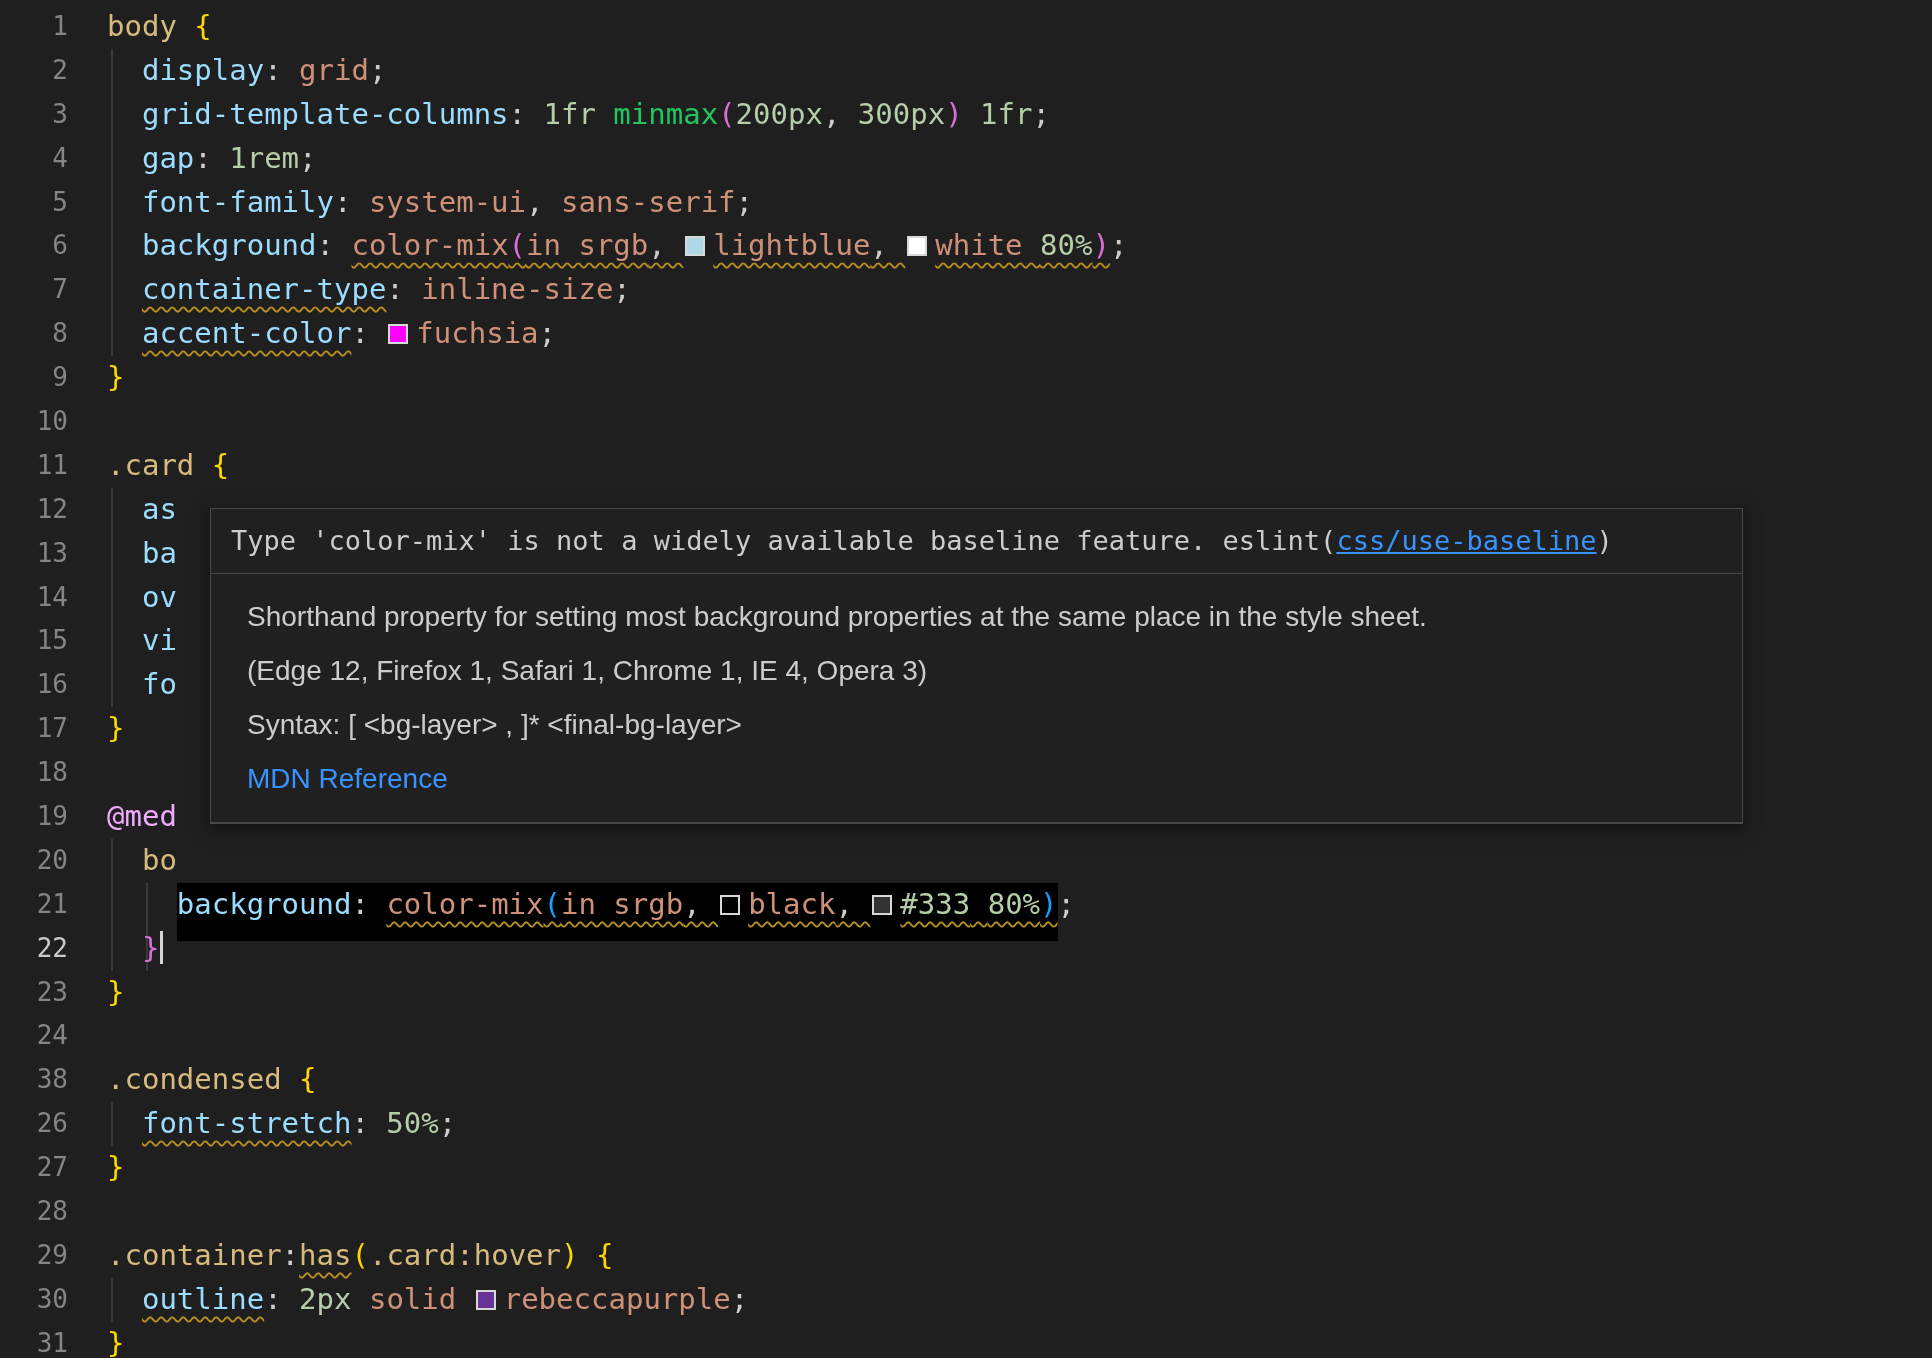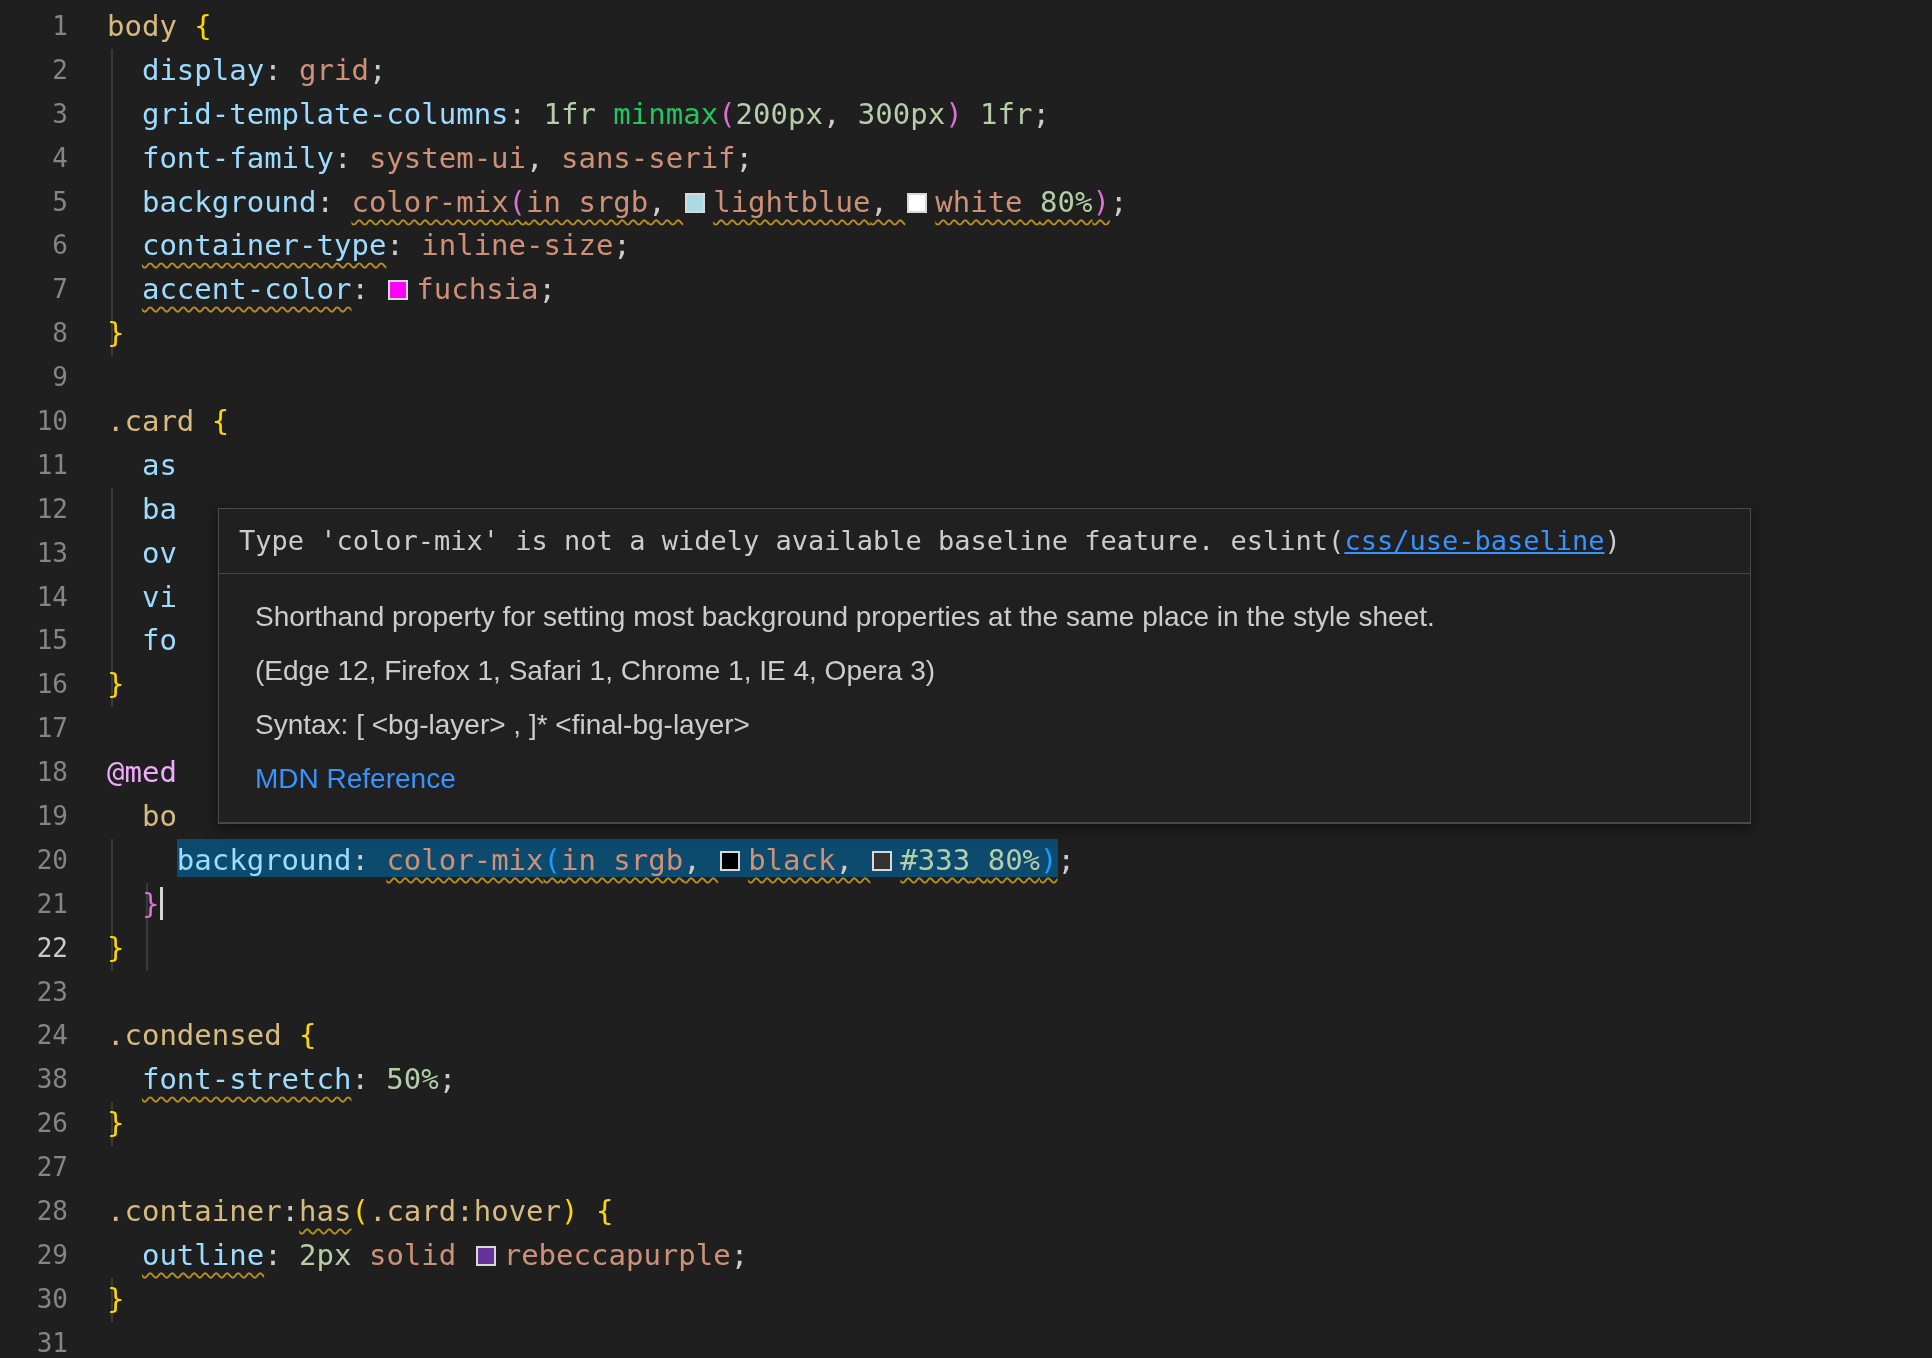--- a/index.html
+++ b/index.html
@@ -15,24 +15,24 @@
   .num{color:#b5cea8}
   .sel{color:#d7ba7d}
   .fn{color:#22c55e}
   .pun{color:#cccccc}
   .atrule{color:#f0abfc}
   .b0{color:#ffd700}
   .b1{color:#da70d6}
   .b2{color:#179fff}
   .warn{text-decoration-line:underline;text-decoration-style:wavy;text-decoration-color:#b89020;text-decoration-thickness:1.6px;text-underline-offset:7px}
   .swatch{display:inline-block;width:20px;height:20px;border:2px solid #d8d8d8;margin:0 8px 0 2px;vertical-align:-1px}
-  .selwrap{background:#0c4a6e;display:inline-block;height:38px;vertical-align:top}
+  .selwrap{background:#000000;display:inline-block;height:58px;vertical-align:top}
   .cursor{display:inline-block;width:2.5px;height:33px;background:#d4d4d4;vertical-align:-6px;margin-left:1px}
   .guide{position:absolute;width:1.5px;background:#3a3a3a;z-index:1}
-  .hover-widget{position:absolute;left:218px;top:508px;width:1533px;background:#202020;border:1px solid #4a4a4a;z-index:10;
+  .hover-widget{position:absolute;left:210px;top:508px;width:1533px;background:#202020;border:1px solid #4a4a4a;z-index:10;
     box-shadow:0 4px 14px rgba(0,0,0,.5);font-family:"Liberation Sans",sans-serif;color:#cccccc}
   .hover-diag{padding:14px 20px;font-family:"DejaVu Sans Mono",monospace;font-size:27px;line-height:36px;color:#cccccc}
   .hover-divider{height:1px;background:#454545}
   .hover-docs{padding:6px 20px;font-size:28px;line-height:34px}
   .hover-docs p{margin:20px 16px}
   .link{color:#3794ff;cursor:pointer;text-decoration:none}
   .link.ul{text-decoration:underline}
   .hover-actions{padding:12px 20px;font-size:27px}
   .hover-actions .link{margin-right:84px}
 </style>
@@ -78,20 +78,21 @@
   <div class="guide" style="left:111px;top:488px;height:219px"></div>
   <div class="guide" style="left:111px;top:839px;height:132px"></div>
   <div class="guide" style="left:146px;top:883px;height:88px"></div>
   <div class="guide" style="left:111px;top:1102px;height:44px"></div>
   <div class="guide" style="left:111px;top:1278px;height:44px"></div>
 
   <div class="code">
       <div class="code-line"><span class="sel">body</span><span class="pun"> </span><span class="b0">{</span></div>
       <div class="code-line"><span>  </span><span class="prop">display</span><span class="pun">: </span><span class="val">grid</span><span class="pun">;</span></div>
       <div class="code-line"><span>  </span><span class="prop">grid-template-columns</span><span class="pun">: </span><span class="num">1fr</span><span class="pun"> </span><span class="fn">minmax</span><span class="b1">(</span><span class="num">200px</span><span class="pun">, </span><span class="num">300px</span><span class="b1">)</span><span class="pun"> </span><span class="num">1fr</span><span class="pun">;</span></div>
+      <div class="code-line"><span>  </span><span class="prop">gap</span><span class="pun">: </span><span class="num">1rem</span><span class="pun">;</span></div>
       <div class="code-line"><span>  </span><span class="prop">font-family</span><span class="pun">: </span><span class="val">system-ui</span><span class="pun">, </span><span class="val">sans-serif</span><span class="pun">;</span></div>
       <div class="code-line"><span>  </span><span class="prop">background</span><span class="pun">: </span><span class="val warn">color-mix</span><span class="b1 warn">(</span><span class="val warn">in srgb</span><span class="pun warn">, </span><span class="swatch" style="background: rgb(173, 216, 230);"></span><span class="val warn">lightblue</span><span class="pun warn">, </span><span class="swatch" style="background: rgb(255, 255, 255);"></span><span class="val warn">white</span><span class="pun warn"> </span><span class="num warn">80%</span><span class="b1 warn">)</span><span class="pun">;</span></div>
       <div class="code-line"><span>  </span><span class="prop warn">container-type</span><span class="pun">: </span><span class="val">inline-size</span><span class="pun">;</span></div>
       <div class="code-line"><span>  </span><span class="prop warn">accent-color</span><span class="pun">: </span><span class="swatch" style="background: rgb(255, 0, 255);"></span><span class="val">fuchsia</span><span class="pun">;</span></div>
       <div class="code-line"><span class="b0">}</span></div>
       <div class="code-line"></div>
       <div class="code-line"><span class="sel">.card</span><span class="pun"> </span><span class="b0">{</span></div>
       <div class="code-line"><span>  </span><span class="prop">as</span></div>
       <div class="code-line"><span>  </span><span class="prop">ba</span></div>
       <div class="code-line"><span>  </span><span class="prop">ov</span></div>

